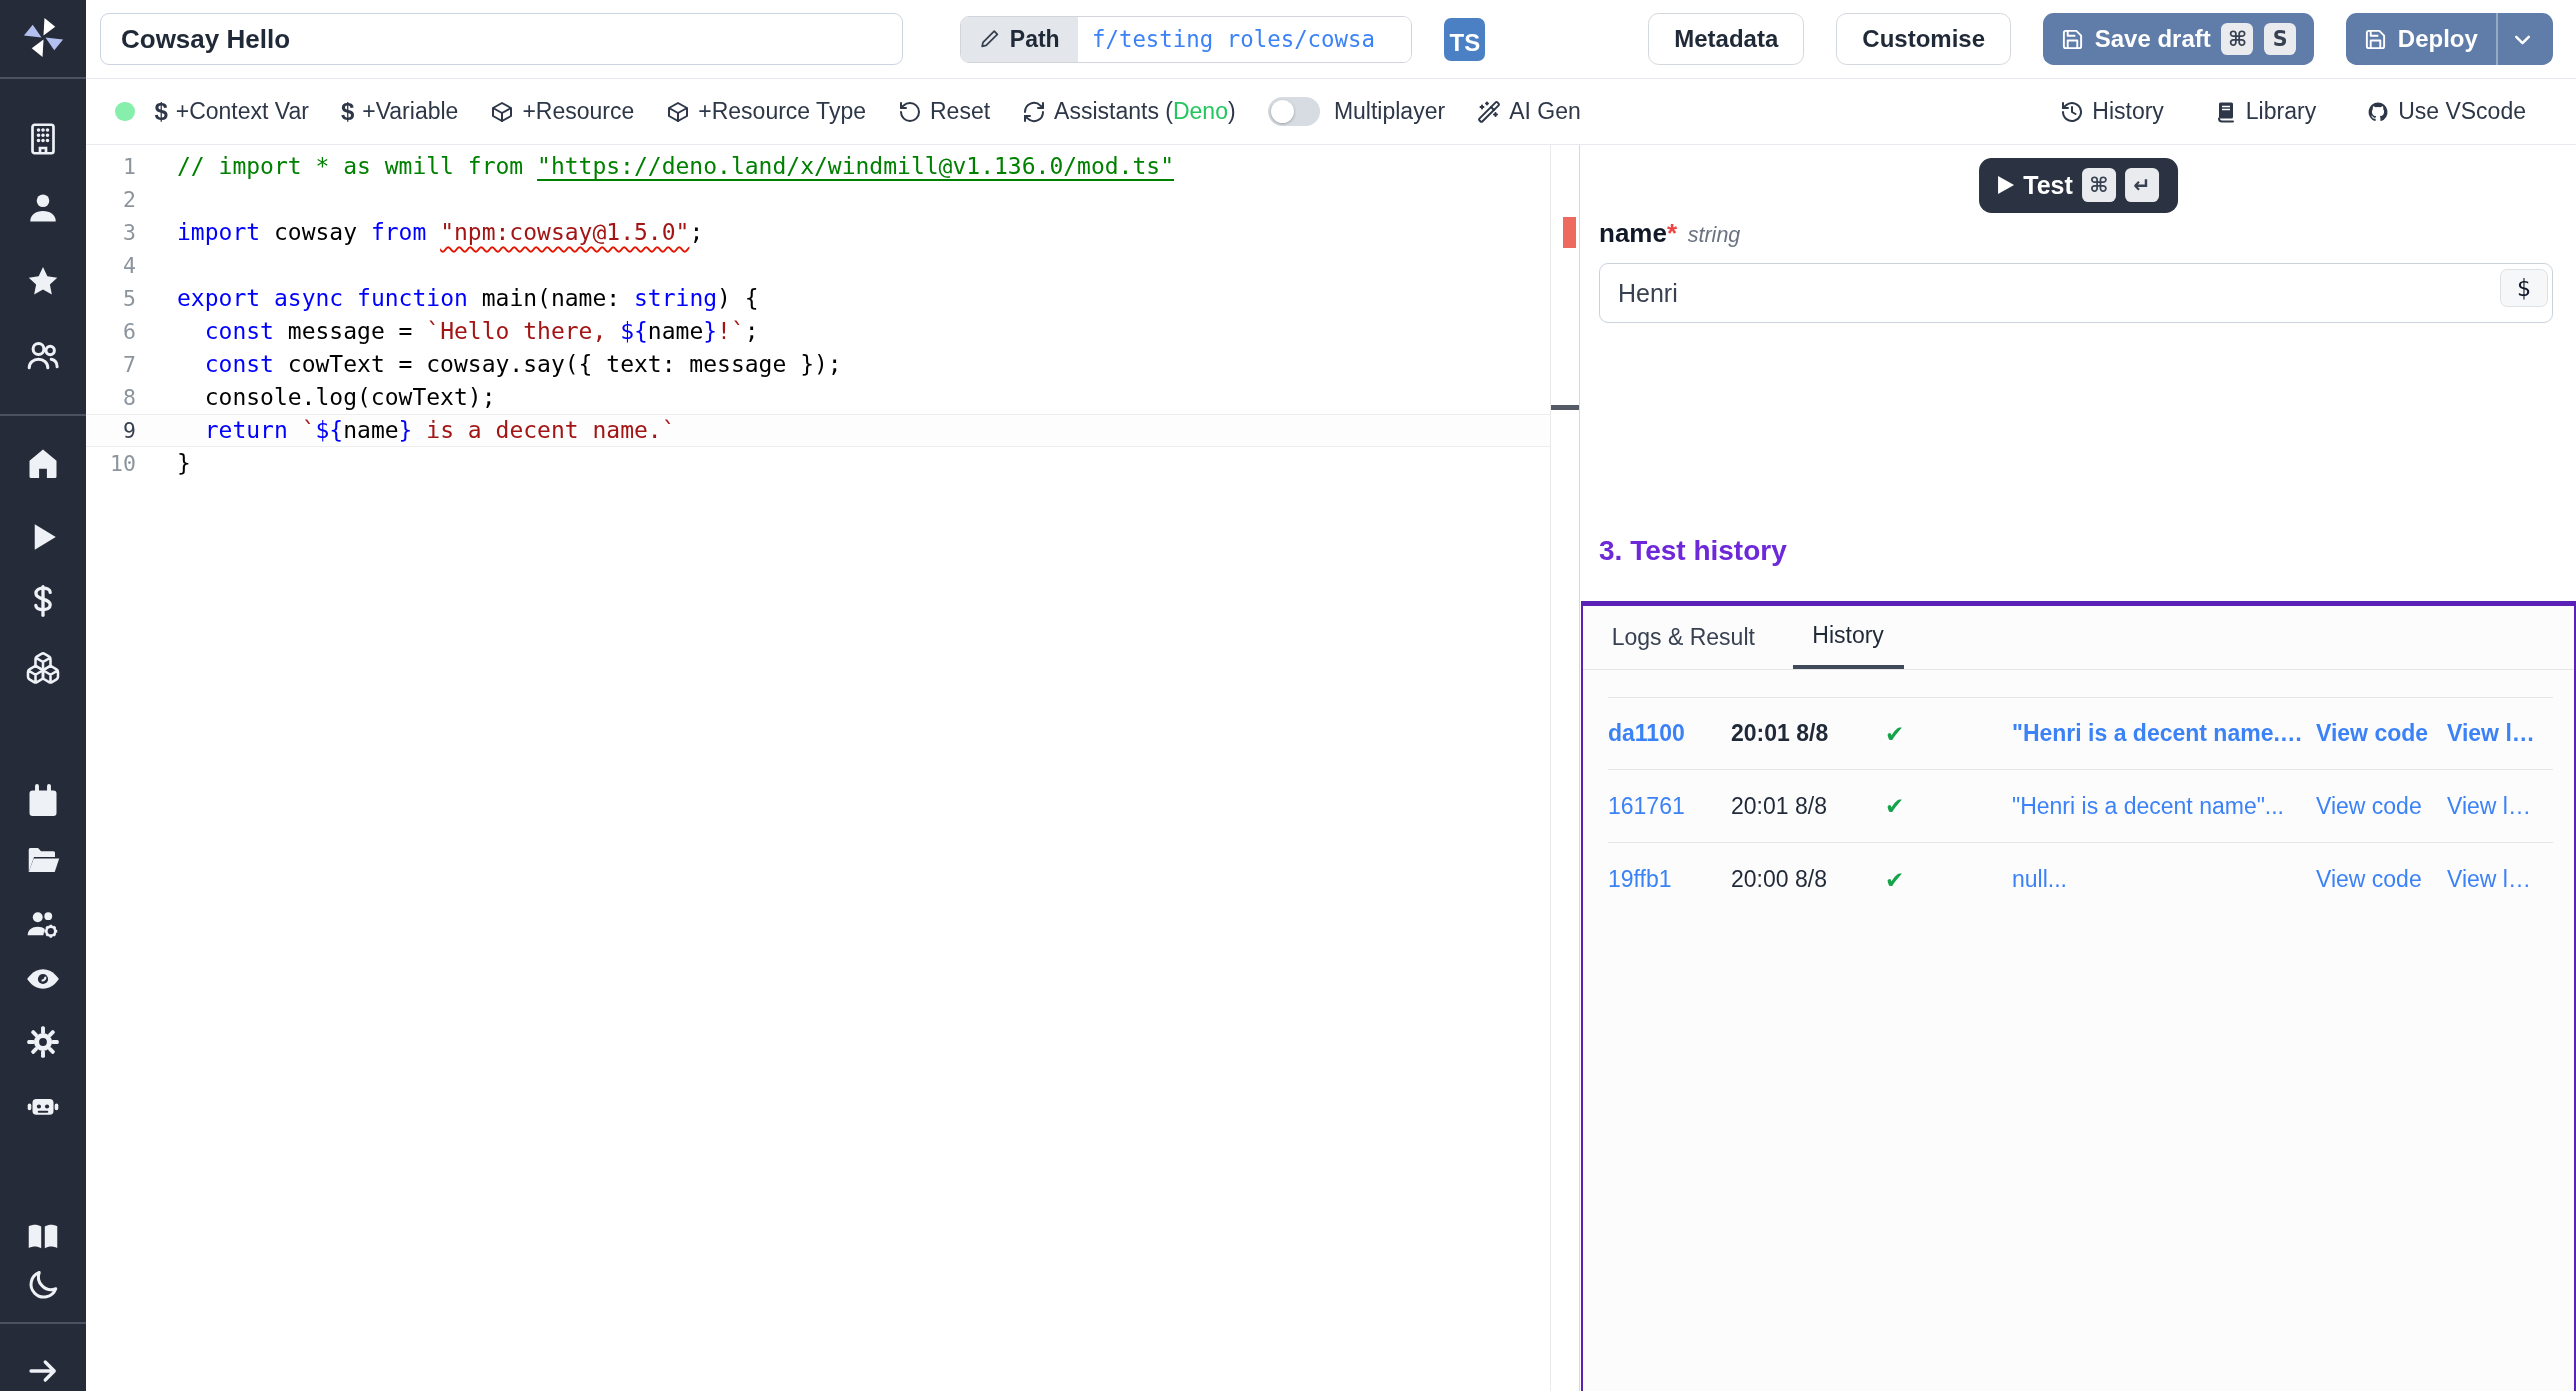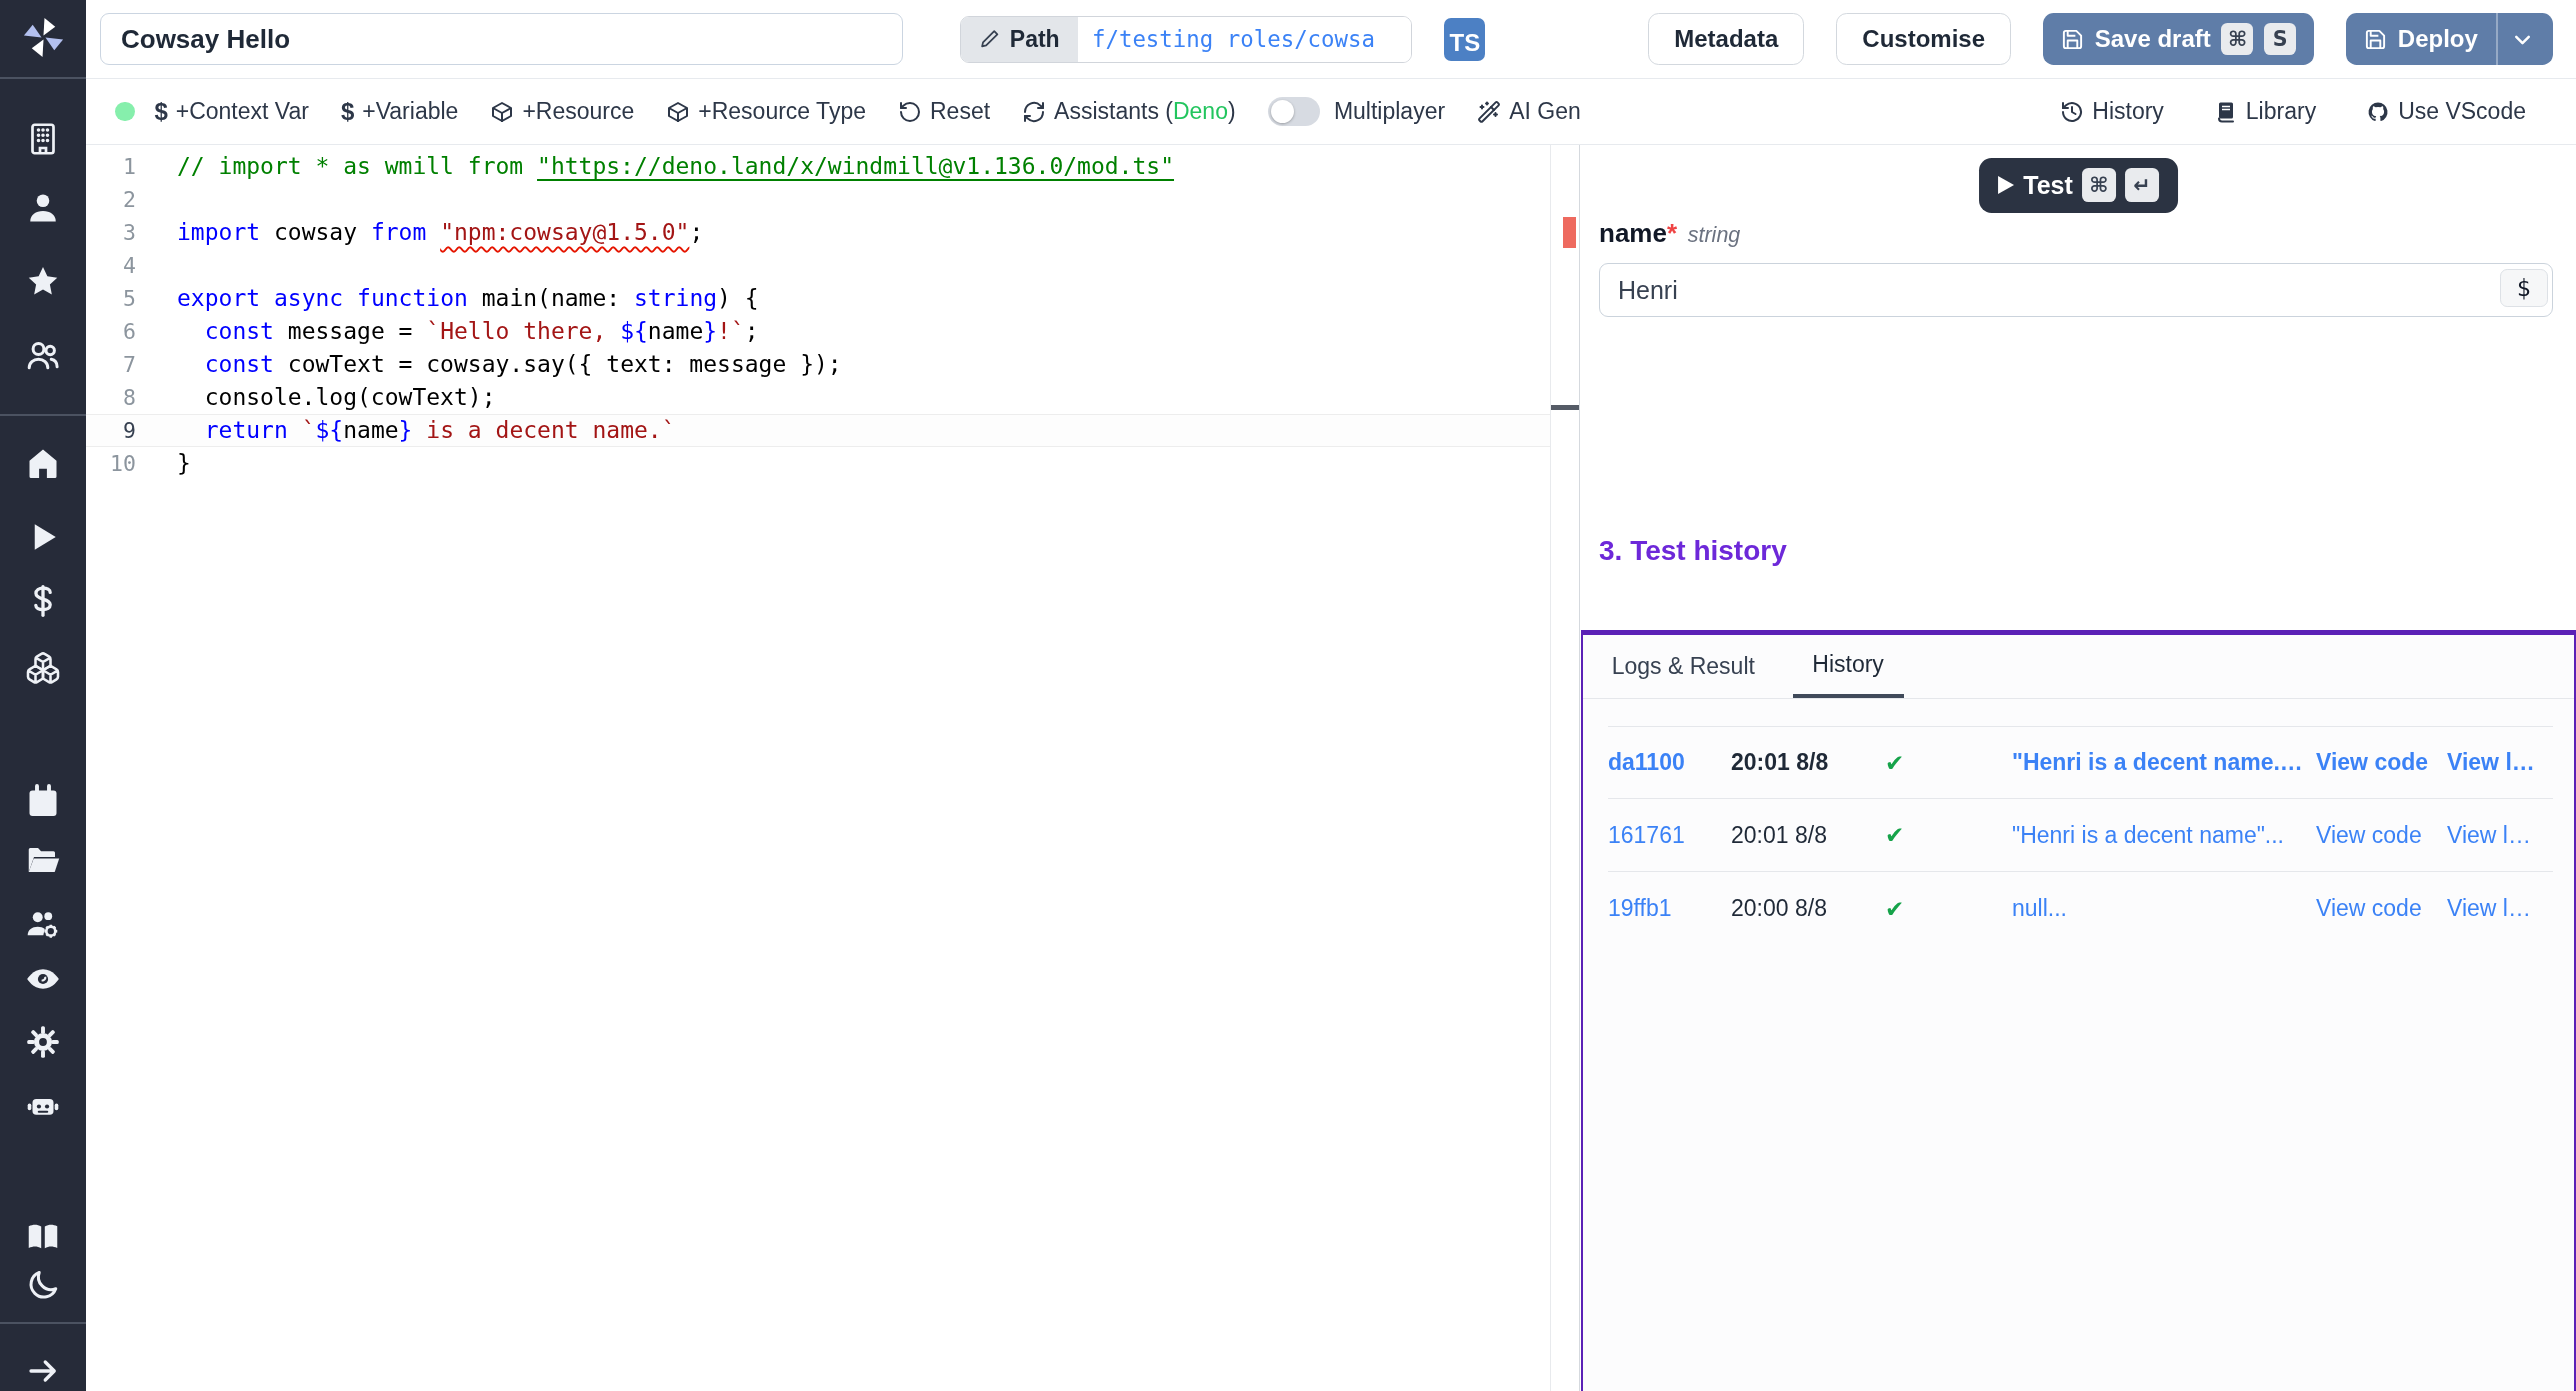--- a/index.html
+++ b/index.html
@@ -86,28 +86,28 @@
               padding:0 19.7px; color:#fff; font-size:25px; font-weight:bold; cursor:pointer; }
   .test-btn .play { width:0; height:0; border-left:16px solid #fff; border-top:9.8px solid transparent;
                     border-bottom:9.8px solid transparent; }
   .test-btn .key-badge { height:34px; min-width:34px; }
   .arg-block { position:absolute; top:73px; left:18px; right:23px; }
   .arg-label-row { display:flex; align-items:baseline; }
   .arg-name { font-size:26px; font-weight:bold; color:#111827; }
   .arg-req { color:#ef4444; font-size:26px; font-weight:bold; }
   .arg-type { font-size:21.5px; font-style:italic; color:#6b7280; margin-left:10.7px; }
   .arg-input-wrap { position:relative; margin-top:14.3px; }
-  .arg-input { width:100%; height:54px; border:1.8px solid #cbd3dc; border-radius:9px; font-size:25px;
+  .arg-input { width:100%; height:60px; border:1.8px solid #cbd3dc; border-radius:9px; font-size:25px;
                color:#374151; padding:0 72px 0 18px; outline:none; font-family:"Liberation Sans",sans-serif; }
   .dollar-btn { position:absolute; right:5.4px; top:5.4px; width:48px; height:38px; background:#f6f7f8;
                 border:1.8px solid #dde1e6; border-radius:7.2px; font-family:"DejaVu Sans Mono","Liberation Mono",monospace;
                 font-size:23px; color:#111827; cursor:pointer; }
   .history-heading { position:absolute; top:390px; left:18px; font-size:28px; font-weight:bold; color:#6d28d9; }
   .history-panel { position:absolute; top:456px; left:0; right:0; bottom:0; background:#fcfcfd;
-                   border-top:5.4px solid #5b21b6; border-left:2.7px solid #5b21b6; border-right:2.7px solid #5b21b6;margin-top:29px; }
+                   border-top:5.4px solid #5b21b6; border-left:2.7px solid #5b21b6; border-right:2.7px solid #5b21b6; }
   .tabs-row { height:64px; border-bottom:1.8px solid #e5e7eb; display:flex; align-items:stretch; padding-left:9px; gap:18px; }
   .tab { display:flex; align-items:center; padding:0 19.7px; font-size:23px; color:#374151; background:none;
          border:none; cursor:pointer; }
   .tab.active { border-bottom:4.5px solid #404a5a; font-weight:normal; color:#1f2937; }
   .ht-table { margin:27px 21.5px 0 25px; }
   .ht-row { display:grid; grid-template-columns:123px 154px 127px 304px 131px 1fr; align-items:center; }
   .ht-head { height:54px; font-weight:bold; font-size:24px; color:#0f172a; }
   .ht-body .ht-row { height:73px; border-bottom:1.8px solid #e5e7eb; font-size:23px; }
   .ht-body .ht-row:first-child { border-top:1.8px solid #e5e7eb;font-weight:bold; }
   .ht-body .ht-row:last-child { border-bottom:none; }

